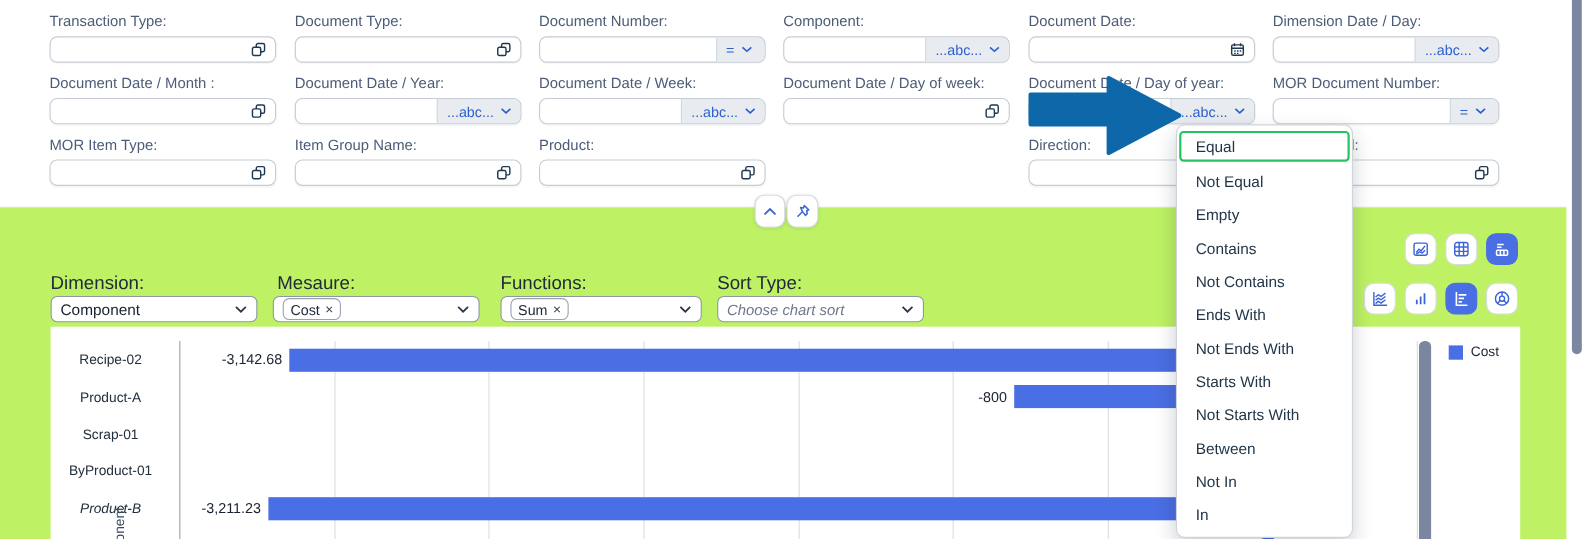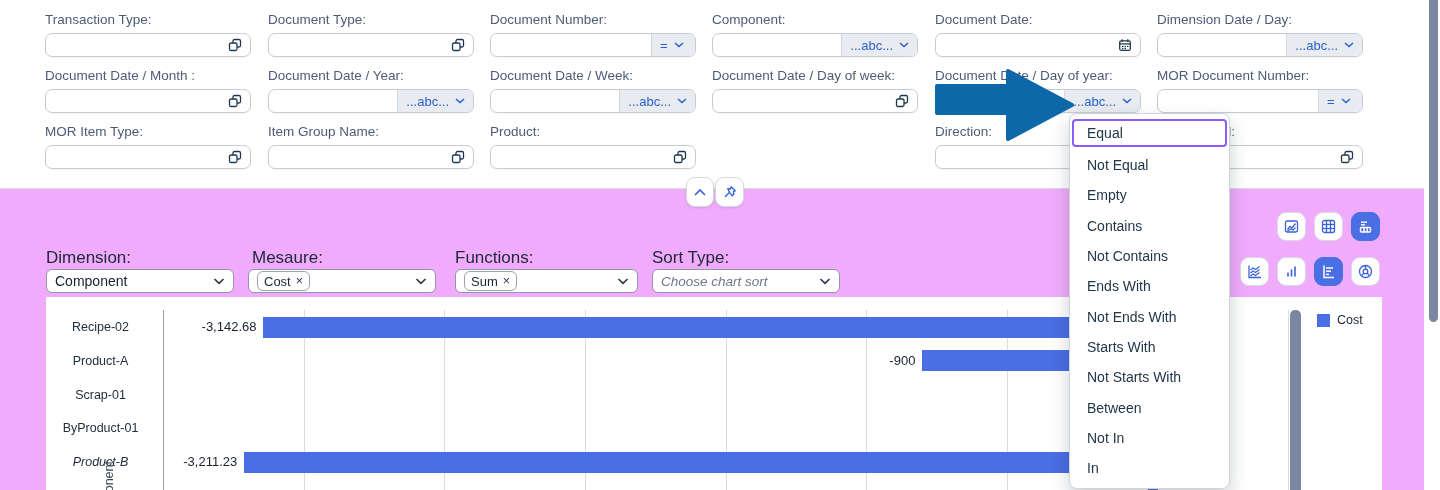--- a/index.html
+++ b/index.html
@@ -1,16 +1,16 @@
 <!DOCTYPE html>
 <html><head>
 <meta charset="utf-8">
 <style>
   html,body{margin:0;padding:0;background:#ffffff;}
-  .screen{position:relative;width:1440px;height:490px;overflow:hidden;background:#f0abfc;
+  .screen{position:relative;width:1440px;height:490px;overflow:hidden;background:#bef264;
           font-family:"Liberation Sans",sans-serif;-webkit-font-smoothing:antialiased;}
 
   
   .filter-panel{position:absolute;left:0;top:0;width:1440px;height:188px;background:#fff;
                 border-bottom:1px solid #dadde2;}
   .f-field{position:absolute;width:206px;}
   .f-label{font-size:13.5px;color:#4c5c77;height:16px;line-height:16px;white-space:nowrap;}
   .f-input{margin-top:5px;height:24px;border:1px solid #c6ccd4;border-radius:7px;background:#fff;
            display:flex;align-items:center;justify-content:flex-end;box-sizing:border-box;overflow:hidden;
            box-shadow:0 1px 1px rgba(40,50,70,.04);}
@@ -46,21 +46,21 @@
           font-size:12.5px;color:#1d2734;}
   .legend-swatch{width:13px;height:13px;}
   .y-title{position:absolute;left:56px;top:164px;writing-mode:vertical-rl;transform:rotate(180deg);
            font-size:12.5px;color:#39465a;}
   .chart-thumb{position:absolute;left:1244px;top:13px;width:11px;height:185px;border-radius:5px;background:#7b87a0;}
 
   
   .menu{position:absolute;left:1069px;top:113px;width:161px;background:#fff;border:1px solid #cfd4db;
         border-radius:8px;box-shadow:0 8px 18px rgba(25,35,55,.22);z-index:40;padding:4px 0 5px;box-sizing:border-box;}
   .menu-item{height:30.3px;display:flex;align-items:center;padding-left:17px;font-size:14px;color:#22364a;cursor:pointer;}
-  .menu-item.selected{height:24px;border:2px solid #8b5cf6;border-radius:4px;margin:1px 2px 3px 2px;padding-left:13px;}
+  .menu-item.selected{height:24px;border:2px solid #22c55e;border-radius:4px;margin:1px 2px 3px 2px;padding-left:13px;}
 
   
   .arrow-note{position:absolute;left:930px;top:65px;z-index:50;pointer-events:none;}
   .page-scroll-track{position:absolute;left:1424px;top:0;width:16px;height:490px;background:#fff;z-index:60;}
   .page-scroll-thumb{position:absolute;left:5px;top:-8px;width:9px;height:330px;border-radius:5px;background:#7b87a0;}
 </style>
 </head>
 <body>
 
 <div class="screen">
@@ -436,21 +436,21 @@
         <div class="gridline" style="left: 679.5px;"></div>
         <div class="gridline" style="left: 820.125px;"></div>
         <div class="gridline" style="left: 960.75px;"></div>
         <div class="gridline" style="left: 1101.38px;"></div>
         <div class="gridline" style="left: 1242px;"></div>
         <div class="cat-label" style="top: 22px;">Recipe-02</div>
         <div class="bar" style="background: rgb(74, 110, 227); left: 217.496px; width: 883.879px; top: 19.5px;"></div>
         <div class="val-label" style="left: 120.496px; top: 22px;">-3,142.68</div>
         <div class="cat-label" style="top: 55.75px;">Product-A</div>
         <div class="bar" style="background: rgb(74, 110, 227); left: 876.375px; width: 225px; top: 53.25px;"></div>
-        <div class="val-label" style="left: 779.375px; top: 55.75px;">-900</div>
+        <div class="val-label" style="left: 779.375px; top: 55.75px;">-800</div>
         <div class="cat-label" style="top: 89.5px;">Scrap-01</div>
         <div class="cat-label" style="top: 123.25px;">ByProduct-01</div>
         <div class="cat-label" style="top: 157px; font-style: italic;">Product-B</div>
         <div class="bar" style="background: rgb(74, 110, 227); left: 198.217px; width: 903.158px; top: 154.5px;"></div>
         <div class="val-label" style="left: 101.217px; top: 157px;">-3,211.23</div>
       </div>
     <div class="y-title">Component</div>
     <div class="legend">
       <span class="legend-swatch" style="background: rgb(74, 110, 227);"></span>
       <span>Cost</span>

